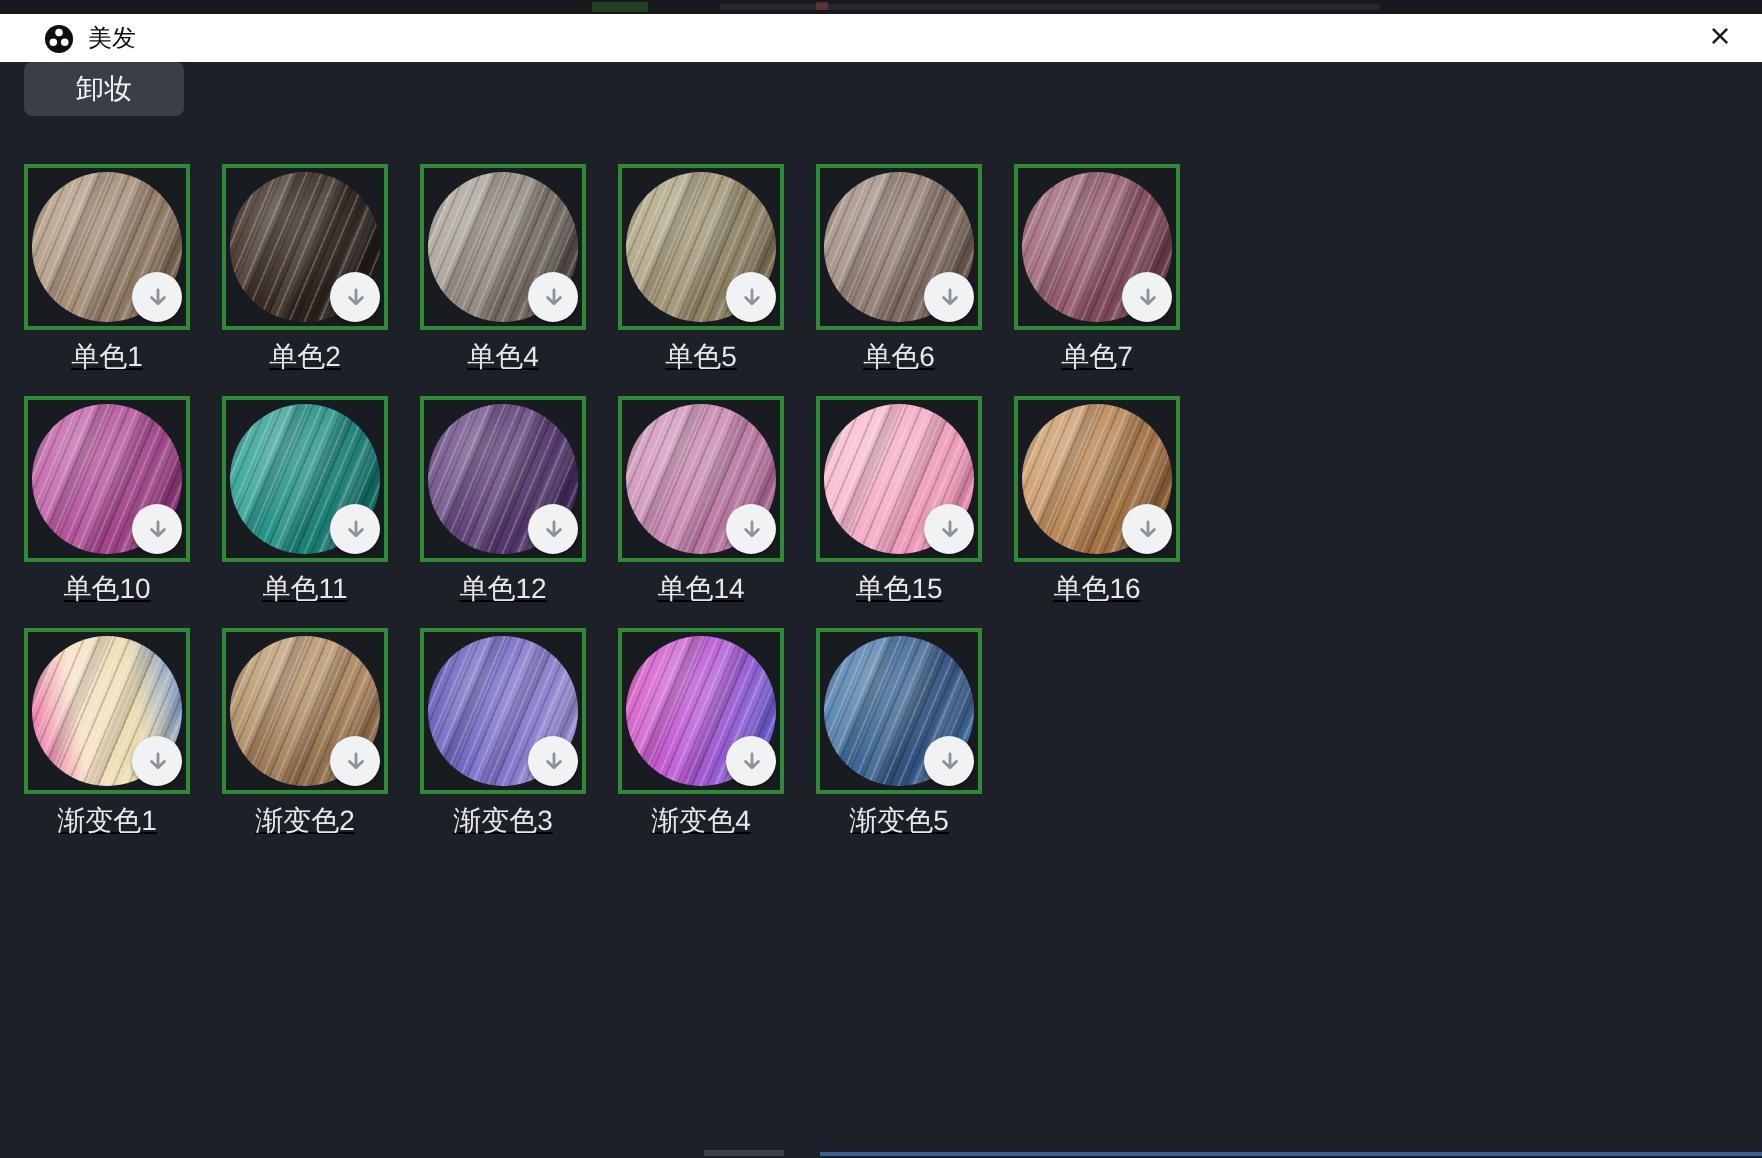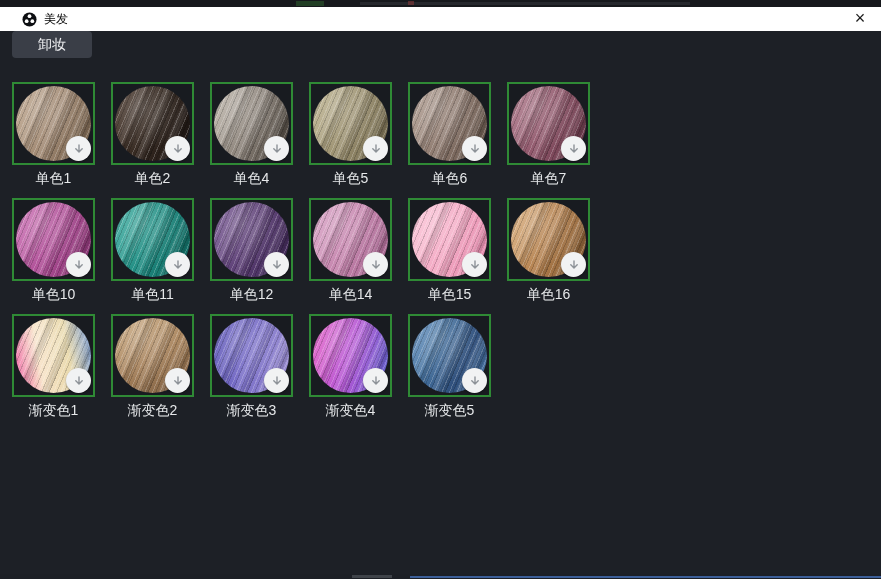--- a/index.html
+++ b/index.html
@@ -25,21 +25,21 @@
     line-height:23px; font-size:18px; font-weight:300; color:#1a1a1a; cursor:pointer; }
 
   
   .dialog-body { position:absolute; left:0; top:31px; width:881px; height:543px; background:var(--body-bg); }
   .remove-btn { position:absolute; left:12px; top:0; width:80px; height:27px;
     background:var(--button-bg); color:#f2f3f5; font-size:14px; border:none; border-radius:4px;
     font-family:inherit; cursor:pointer; }
 
   
   .grid { position:absolute; left:12px; top:51px; display:grid;
-    grid-template-columns:repeat(6,83px); column-gap:16px; row-gap:12px; }
+    grid-template-columns:repeat(6,83px); column-gap:16px; row-gap:12px;text-decoration:underline; }
   .cell { width:83px; }
   .tile { position:relative; width:83px; height:83px; background:#181b20;
     border:2px solid var(--tile-border-green); cursor:pointer; }
   .hair { position:absolute; inset:0; margin:auto; width:75px; height:75px; border-radius:50%;
     background-image:
       repeating-linear-gradient(113deg, rgba(255,255,255,.20) 0 1px, rgba(255,255,255,0) 1px 3px, rgba(0,0,0,.17) 3px 4px, rgba(0,0,0,0) 4px 7px),
       repeating-linear-gradient(113deg, rgba(255,255,255,.09) 0 6px, rgba(0,0,0,.12) 9px 14px, rgba(255,255,255,0) 14px 23px),
       radial-gradient(circle at 35% 28%, rgba(255,255,255,.22), rgba(255,255,255,0) 62%),
       var(--hair-grad, linear-gradient(113deg,#888,#555)); }
   .dl { position:absolute; right:2px; bottom:2px; width:25px; height:25px; border-radius:50%;

